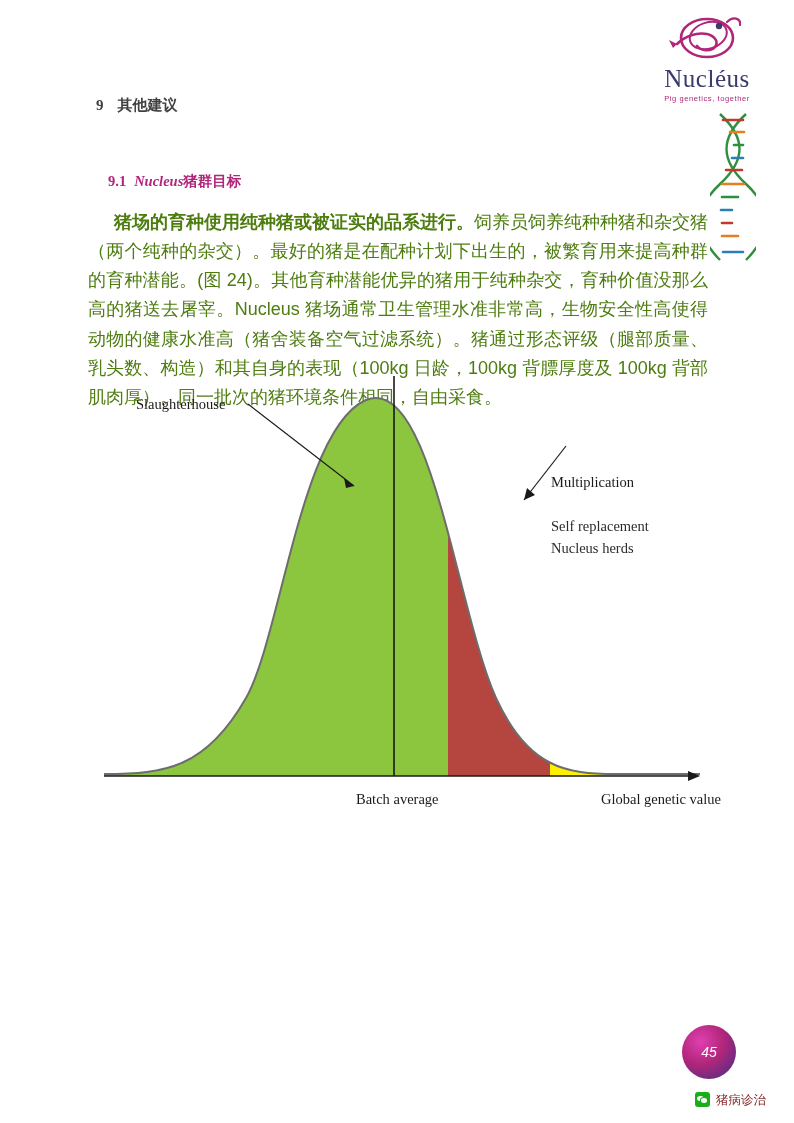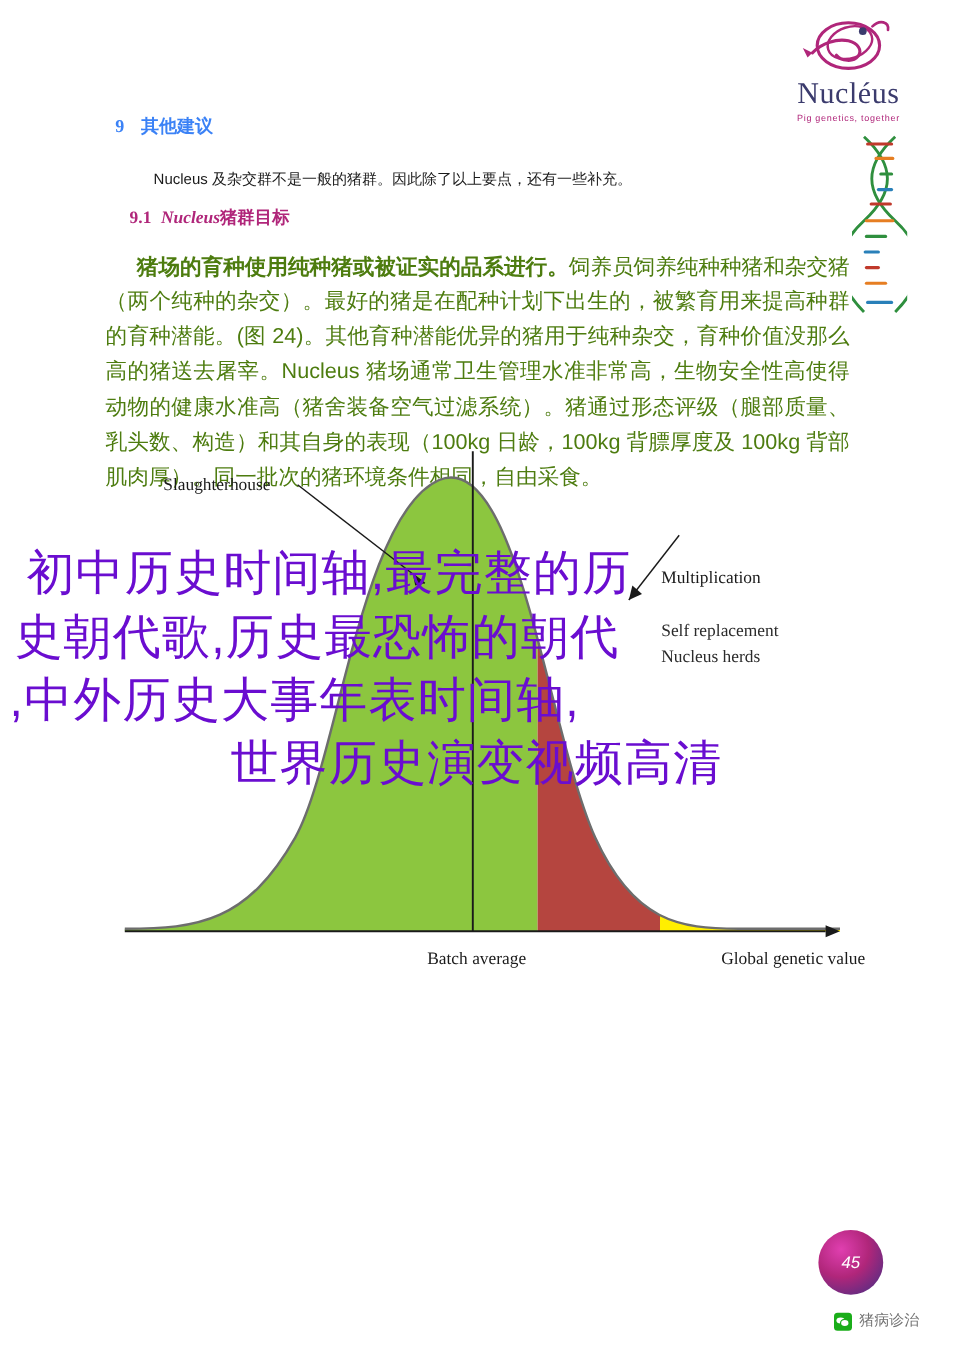--- a/index.html
+++ b/index.html
@@ -59,21 +59,21 @@
   }
 
   
   .h1 {
     position: absolute;
     left: 96px;
     top: 96px;
     font-family: "Liberation Serif", serif;
     font-weight: bold;
     font-size: 15px;
-    color: #3b82f6;
+    color: #404040;
   }
   .h1 .num { margin-right: 14px; }
 
   .p1 {
     position: absolute;
     left: 128px;
     top: 140px;
     width: 470px;
     font-size: 12.5px;
     color: #1a1a1a;
@@ -174,24 +174,24 @@
     display: flex;
     align-items: center;
     justify-content: center;
     font-style: italic;
   }
   .footer-brand {
     position: absolute;
     right: 28px;
     bottom: 14px;
     display: flex;
-    align-items: flex-end;
+    align-items: flex-start;
     gap: 6px;
     font-size: 12.5px;
-    color: #737373;
+    color: #7f1d1d;
   }
   .footer-logo {
     width: 15px; height: 15px;
     border-radius: 3px;
     background: #1aad19;
     position: relative;
   }
   .footer-logo::before {
     content: "";
     position: absolute;
@@ -249,21 +249,20 @@
         <line x1="12" y1="124" x2="28" y2="124" stroke="#e67e22"></line>
         <line x1="13" y1="140" x2="33" y2="140" stroke="#2980b9"></line>
       </g>
     </svg>
   </div>
 
   <div class="h1">
     <span class="num">9</span><span>其他建议</span>
   </div>
 
-  <div class="p1">Nucleus 及杂交群不是一般的猪群。因此除了以上要点，还有一些补充。</div>
 
   <div class="h2">
     <span class="num">9.1</span><span>Nucleus</span><span class="cn">猪群目标</span>
   </div>
 
   <div class="p2">
     <b>猪场的育种使用纯种猪或被证实的品系进行。</b><span>饲养员饲养纯种种猪和杂交猪（两个纯种的杂交）。最好的猪是在配种计划下出生的，被繁育用来提高种群的育种潜能。(图 24)。其他育种潜能优异的猪用于纯种杂交，育种价值没那么高的猪送去屠宰。Nucleus 猪场通常卫生管理水准非常高，生物安全性高使得动物的健康水准高（猪舍装备空气过滤系统）。猪通过形态评级（腿部质量、乳头数、构造）和其自身的表现（100kg 日龄，100kg 背膘厚度及 100kg 背部肌肉厚）。同一批次的猪环境条件相同，自由采食。</span>
   </div>
 
   <div class="figure">
@@ -325,26 +324,20 @@
 
     <div class="lbl lbl-slaughter">Slaughterhouse</div>
     <div class="lbl lbl-mult">Multiplication</div>
     <div class="lbl lbl-selfrep">Self replacement</div>
     <div class="lbl lbl-nucleus">Nucleus herds</div>
     <div class="lbl lbl-batch">Batch average</div>
     <div class="lbl lbl-global">Global genetic value</div>
   </div>
 
 
-  <div class="watermark">
-    <span class="l1">初中历史时间轴,最完整的历</span>
-    <span class="l2">史朝代歌,历史最恐怖的朝代</span>
-    <span class="l3">,中外历史大事年表时间轴,</span>
-    <span class="l4">世界历史演变视频高清</span>
-  </div>
 
   <div class="page-badge">45</div>
 
   <div class="footer-brand">
     <span class="footer-logo"></span>
     <span>猪病诊治</span>
   </div>
 
 </div>
 

